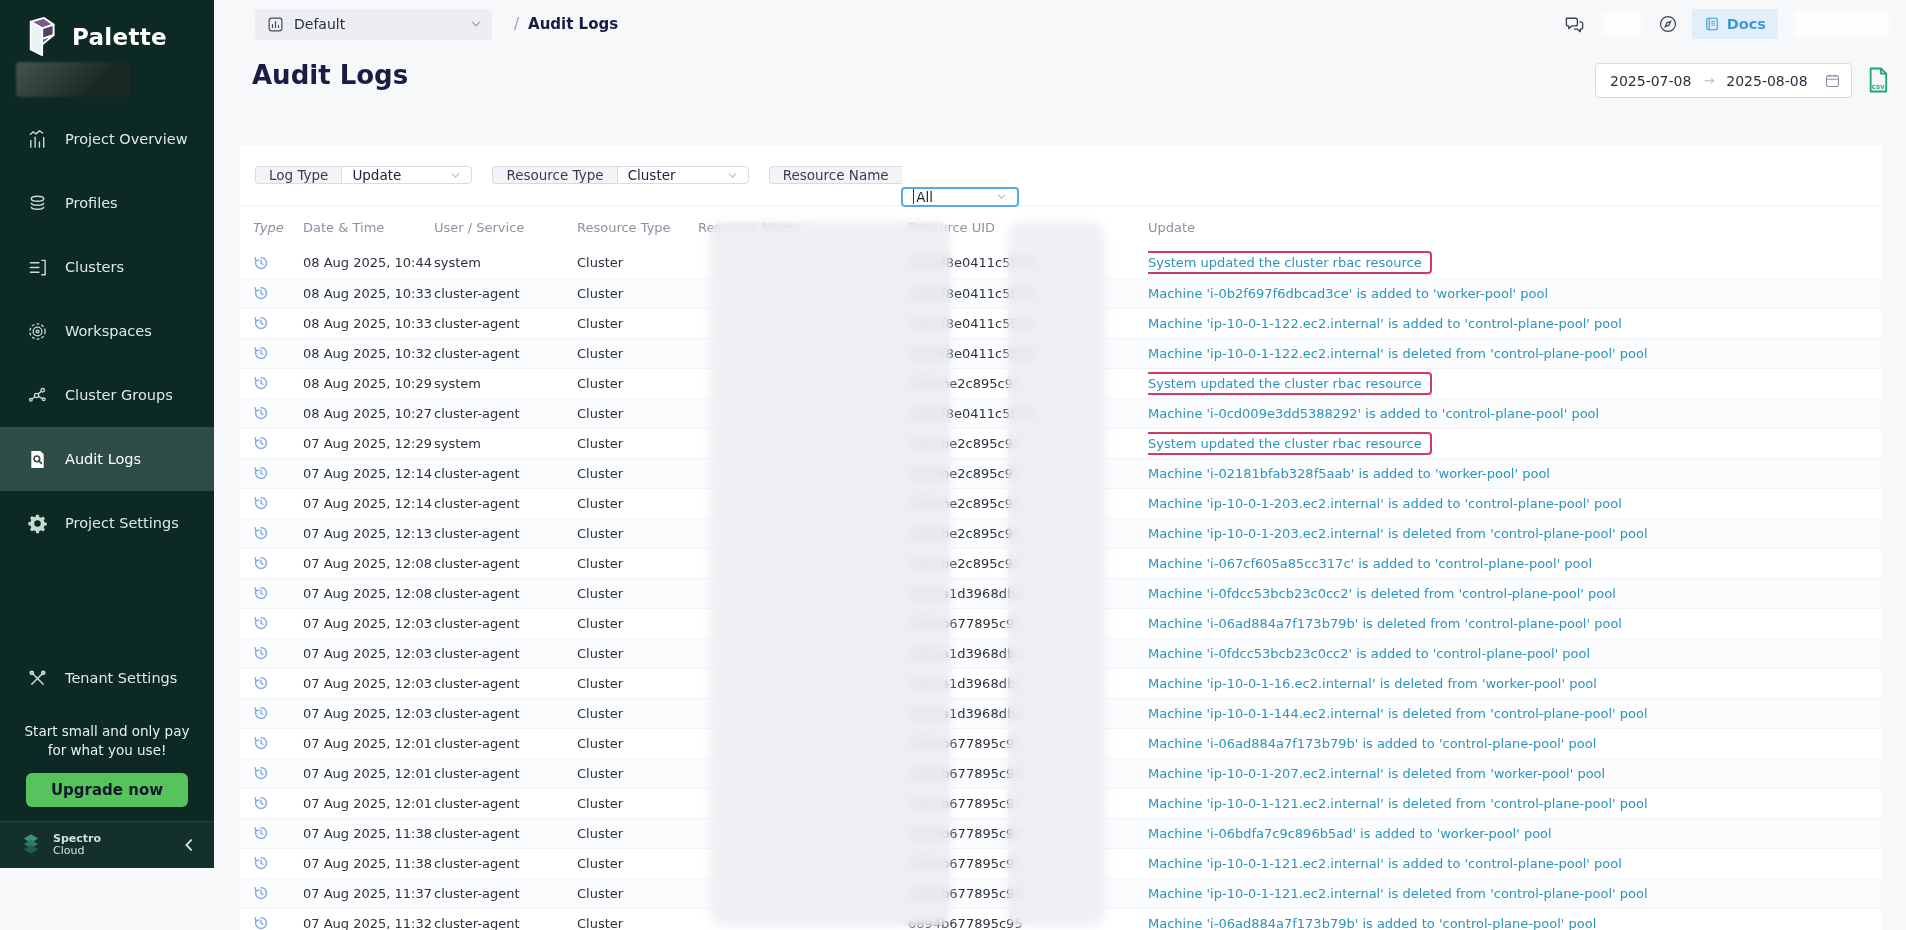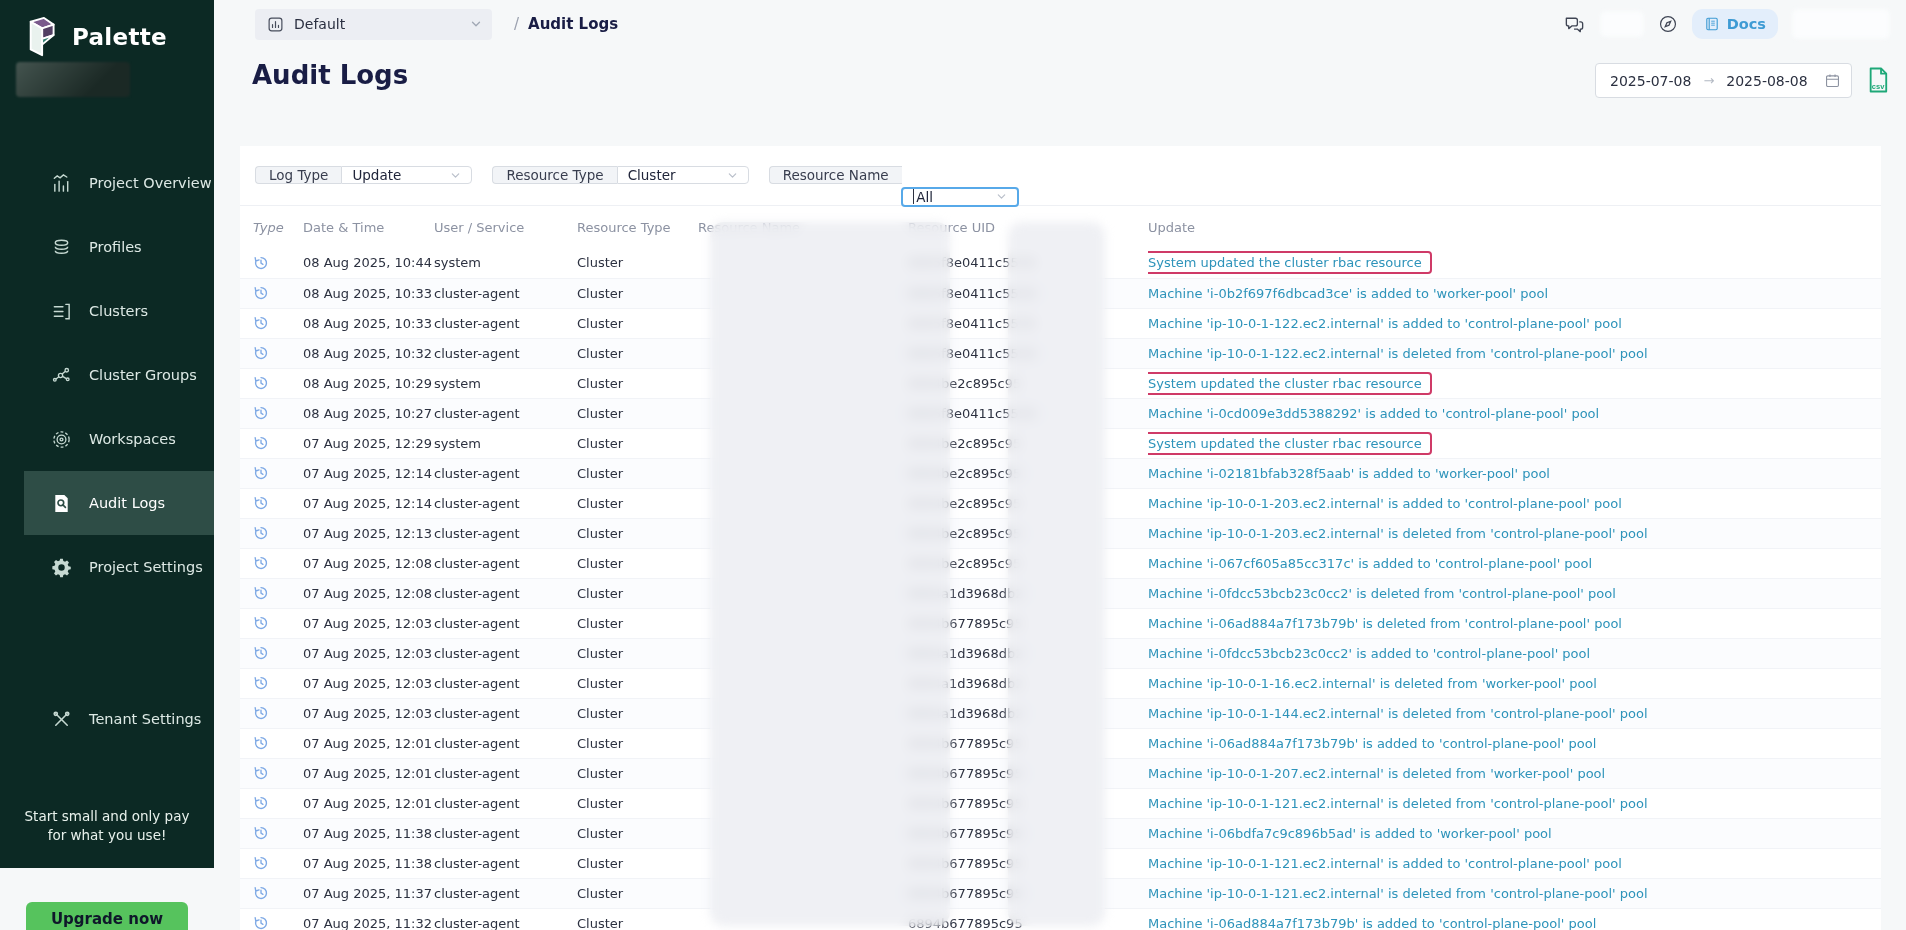--- a/index.html
+++ b/index.html
@@ -6,36 +6,35 @@
   html, body { width: 1906px; height: 930px; overflow: hidden; }
   body {
     font-family: "DejaVu Sans", "Liberation Sans", sans-serif;
     background: #f6f8f9; color: #2c3140;
   }
   .app { width: 1906px; height: 930px; display: flex; }
 
   
   .sidebar {
     position: relative; width: 214px; height: 868px; flex: 0 0 214px;
-    background: #0c2924; color: #dde9e5; display: flex; flex-direction: column; gap: 44px;
+    background: #0c2924; color: #dde9e5; display: flex; flex-direction: column;
   }
   .logo-row { display: flex; align-items: center; gap: 10px; padding: 16px 0 0 24px; height: 58px; }
   .logo-mark { width: 38px; height: 42px; display: inline-flex; }
   .brand-text { font-size: 23px; font-weight: 600; color: #ffffff; letter-spacing: .3px; }
   .scope-blur {
     position: absolute; left: 16px; top: 62px; width: 114px; height: 35px;
     border-radius: 4px; background: linear-gradient(135deg, #44544f, #1b2925 70%);
     filter: blur(1px);
   }
   .nav { margin-top: 49px; }
   .nav-item {
     height: 64px; display: flex; align-items: center; gap: 17px;
     padding: 0 8px 0 27px; font-size: 14.5px; color: #dde9e5; cursor: pointer;
     white-space: nowrap;
-    margin-left: 24px;
   }
   .nav-item .i { width: 21px; height: 21px; color: #c6d9d2; display: inline-flex; flex: 0 0 21px; }
   .nav-item .i svg { width: 100%; height: 100%; }
   .nav-item.active { background: #2e4d46; color: #ffffff; }
   .nav-item.active .i { color: #ffffff; }
   .side-spacer { flex: 1 1 auto; }
   .promo { margin-top: 12px; text-align: center; font-size: 13.5px; line-height: 19px; color: #e8f1ec; }
   .upgrade {
     display: block; margin: 13px auto 0; border: 0; cursor: pointer;
     background: var(--upgrade-green, #56c35d); color: #0f172a;
@@ -66,21 +65,21 @@
   .crumb { margin-left: 22px; display: flex; align-items: baseline; gap: 9px; }
   .crumb .slash { color: #9aa0ae; font-size: 15px; }
   .crumb-cur { color: #191d45; font-size: 15px; font-weight: 700; }
   .topbar-right { margin-left: auto; display: flex; align-items: center; gap: 14px; }
   .tb-icon { width: 23px; height: 23px; color: #3f4554; display: inline-flex; cursor: pointer; }
   .tb-icon.small { width: 20px; height: 20px; }
   .patch { background: rgba(252,253,254,.92); filter: blur(2px); border-radius: 6px; }
   .patch-a { width: 44px; height: 26px; }
   .patch-b { width: 98px; height: 30px; }
   .docs-btn {
-    height: 30px; background: #e3eefb; border-radius: 11px; border: 0; cursor: pointer;
+    height: 30px; background: #e3eefb; border-radius: 0; border: 0; cursor: pointer;
     display: flex; align-items: center; gap: 7px; padding: 0 12px;
     color: var(--docs-blue, #3e9bd4); font-family: inherit; font-size: 14.5px; font-weight: 600;
   }
   .docs-btn .i { width: 16px; height: 16px; display: inline-flex; }
 
   .page-head { position: relative; height: 58px; }
   .page-title { position: absolute; left: 38px; top: 12px; font-size: 26px; font-weight: 700; color: #191d45; }
   .date-range {
     position: absolute; top: 15px; right: 54px; width: 257px; height: 35px;
     background: #ffffff; border: 1px solid #d8dce2; border-radius: 4px;
@@ -202,41 +201,41 @@
                 <path d="M15.5 3.5h3.5v15h-3.5"></path>
               </g>
             </svg>
           </span>
           <span class="lbl">Clusters</span>
         </div>
         <div class="nav-item">
           <span class="i">
             <svg viewBox="0 0 22 22">
               <g fill="none" stroke="currentColor" stroke-width="1.4">
+                <circle cx="11" cy="11" r="8" stroke-dasharray="3 2.2"></circle>
+                <circle cx="11" cy="11" r="4.6"></circle>
+                <circle cx="11" cy="11" r="1.5"></circle>
+              </g>
+            </svg>
+          </span>
+          <span class="lbl">Workspaces</span>
+        </div>
+        <div class="nav-item">
+          <span class="i">
+            <svg viewBox="0 0 22 22">
+              <g fill="none" stroke="currentColor" stroke-width="1.4">
                 <circle cx="10" cy="11" r="2.2"></circle>
                 <circle cx="4" cy="15.5" r="1.4"></circle>
                 <circle cx="16.5" cy="5.5" r="1.8"></circle>
                 <circle cx="17.5" cy="15" r="1.4"></circle>
                 <path d="M8.3 12.4L5.2 14.7M11.6 9.4l3.4-2.7M12.1 11.9l4 2.4"></path>
               </g>
             </svg>
           </span>
           <span class="lbl">Cluster Groups</span>
-        </div>
-        <div class="nav-item">
-          <span class="i">
-            <svg viewBox="0 0 22 22">
-              <g fill="none" stroke="currentColor" stroke-width="1.4">
-                <circle cx="11" cy="11" r="8" stroke-dasharray="3 2.2"></circle>
-                <circle cx="11" cy="11" r="4.6"></circle>
-                <circle cx="11" cy="11" r="1.5"></circle>
-              </g>
-            </svg>
-          </span>
-          <span class="lbl">Workspaces</span>
         </div>
         <div class="nav-item active">
           <span class="i">
             <svg viewBox="0 0 22 22">
               <path d="M4.5 2h9.5L17.5 5.5V20H4.5z" fill="currentColor" rx="2"></path>
               <circle cx="10.3" cy="10.3" r="3" fill="none" stroke="#2e4d46" stroke-width="1.7"></circle>
               <path d="M12.5 12.5l2.6 2.6" stroke="#2e4d46" stroke-width="1.7" stroke-linecap="round"></path>
             </svg>
           </span>
           <span class="lbl">Audit Logs</span>

